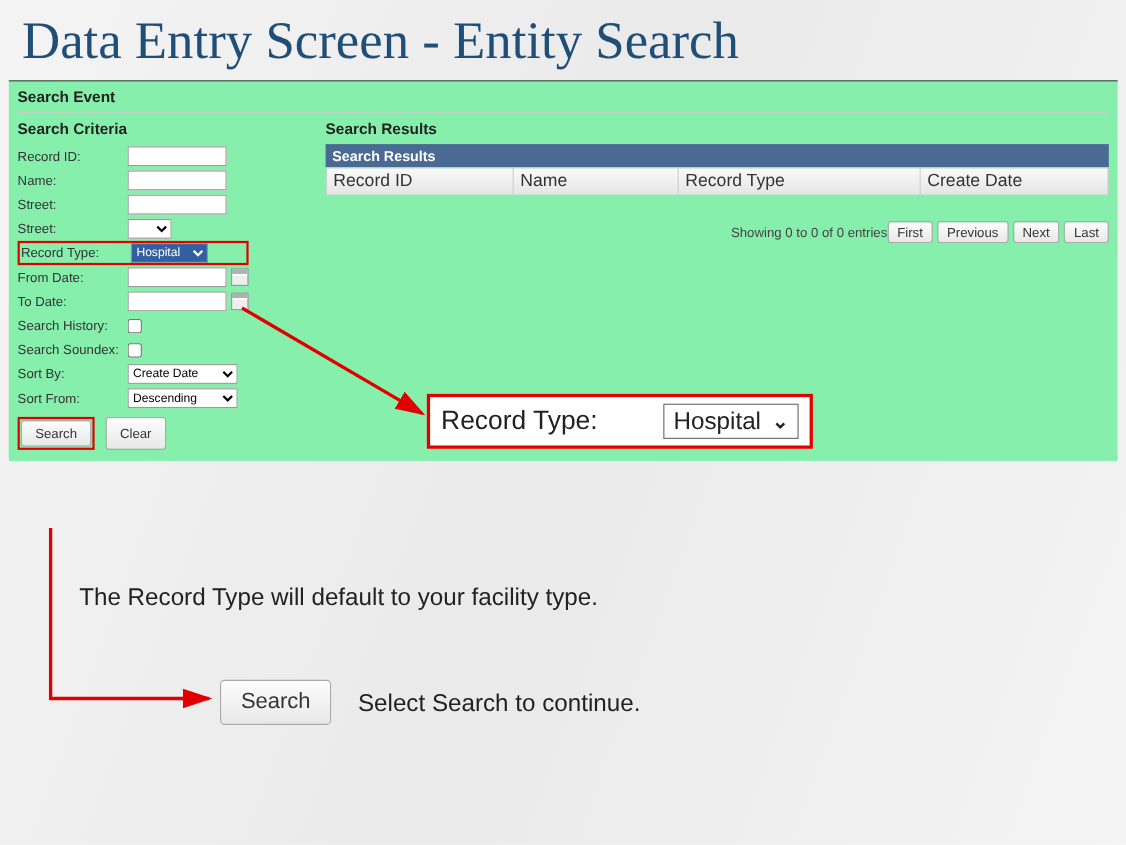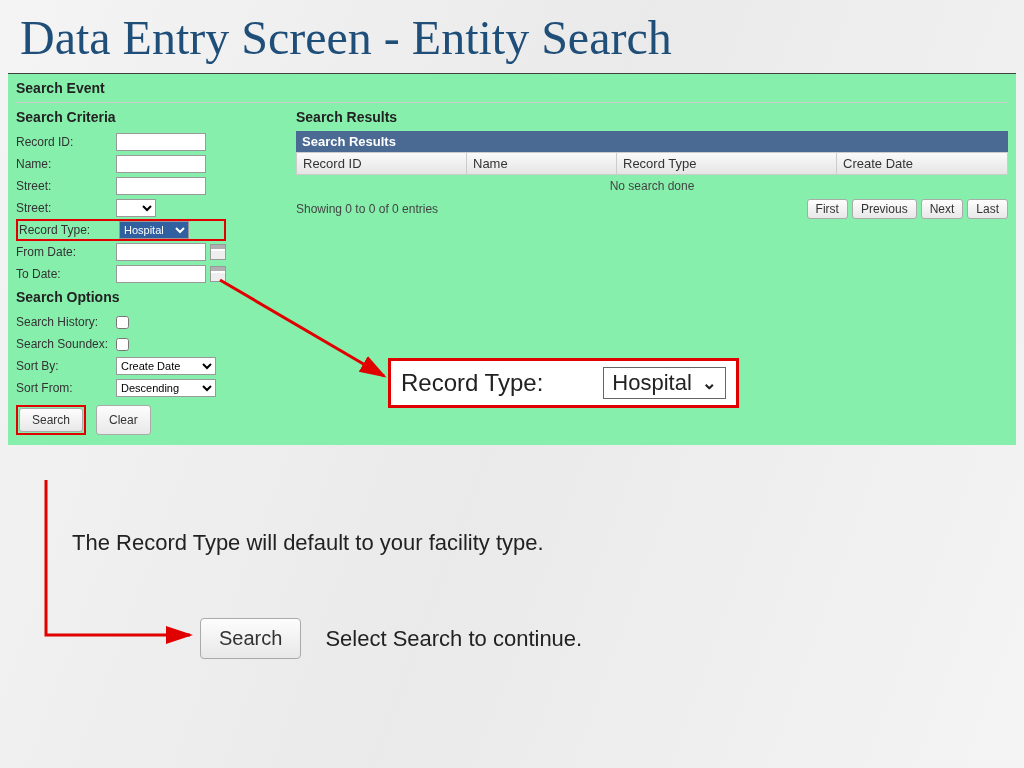--- a/index.html
+++ b/index.html
@@ -47,26 +47,26 @@
 }
 .btn.disabled { color: #999; cursor: default; }
 .btn-row { margin-top: 6px; display: flex; gap: 10px; }
 .hilite-red { border: 2px solid #e00000; padding: 1px; }
 .results-bar {
   background: #4a6a94; color: #fff; font-weight: bold; font-size: 13px;
   padding: 3px 6px; margin-top: 2px;
 }
 .tbl-head {
   display: flex; background: linear-gradient(#fafafa,#e5e5e5);
-  border: 1px solid #ccc; font-size: 13px; color: #333;
+  border: 1px solid #ccc; font-size: 16px; color: #333;
 }
 .tbl-head > div { padding: 3px 6px; border-right: 1px solid #ccc; }
 .c-id { width: 170px; } .c-name { width: 150px; } .c-rt { width: 220px; } .c-cd { flex: 1; border-right: none !important; }
 .no-search { text-align: center; font-size: 12px; color: #444; padding: 4px; }
-.pager-row { display: flex; justify-content: space-between; align-items: center; margin-top: 2px; font-size: 12px; color: #444; }
+.pager-row { display: flex; justify-content: flex-end; align-items: center; margin-top: 23px; font-size: 12px; color: #444; }
 .pager-btns { display: flex; gap: 4px; }
 .pager-btns .btn { padding: 2px 8px; }
 .use-row { margin-top: 12px; display: flex; gap: 14px; }
 .callout-box {
   position: absolute; border: 3px solid #e00000; background: #fff;
   display: flex; align-items: center; padding: 6px 10px; gap: 60px;
   font-size: 24px; color: #222;
 }
 .callout-sel {
   border: 1px solid #666; padding: 2px 8px; font-size: 22px; background: #fff;
@@ -121,21 +121,20 @@
           <span class="lbl">From Date:</span>
           <input class="txt-in date-in" style="">
           <span class="cal-icon"></span>
         </div>
       <div class="form-row">
           <span class="lbl">To Date:</span>
           <input class="txt-in date-in" style="">
           <span class="cal-icon"></span>
         </div>
 
-      <div class="section-title" style="margin-top:4px">Search Options</div>
       <div class="form-row">
           <span class="lbl">Search History:</span>
           <input type="checkbox" class="chk" style="">
         </div>
       <div class="form-row">
           <span class="lbl">Search Soundex:</span>
           <input type="checkbox" class="chk" style="">
         </div>
       <div class="form-row">
           <span class="lbl">Sort By:</span>
@@ -156,21 +155,20 @@
 
     <div class="right-col">
       <div class="section-title">Search Results</div>
       <div class="results-bar">Search Results</div>
       <div class="tbl-head">
         <div class="c-id">Record ID</div>
         <div class="c-name">Name</div>
         <div class="c-rt">Record Type</div>
         <div class="c-cd">Create Date</div>
       </div>
-      <div class="no-search">No search done</div>
       <div class="pager-row">
         <span>Showing 0 to 0 of 0 entries</span>
         <div class="pager-btns">
           <button class="btn">First</button>
           <button class="btn">Previous</button>
           <button class="btn">Next</button>
           <button class="btn">Last</button>
         </div>
       </div>
     </div>

